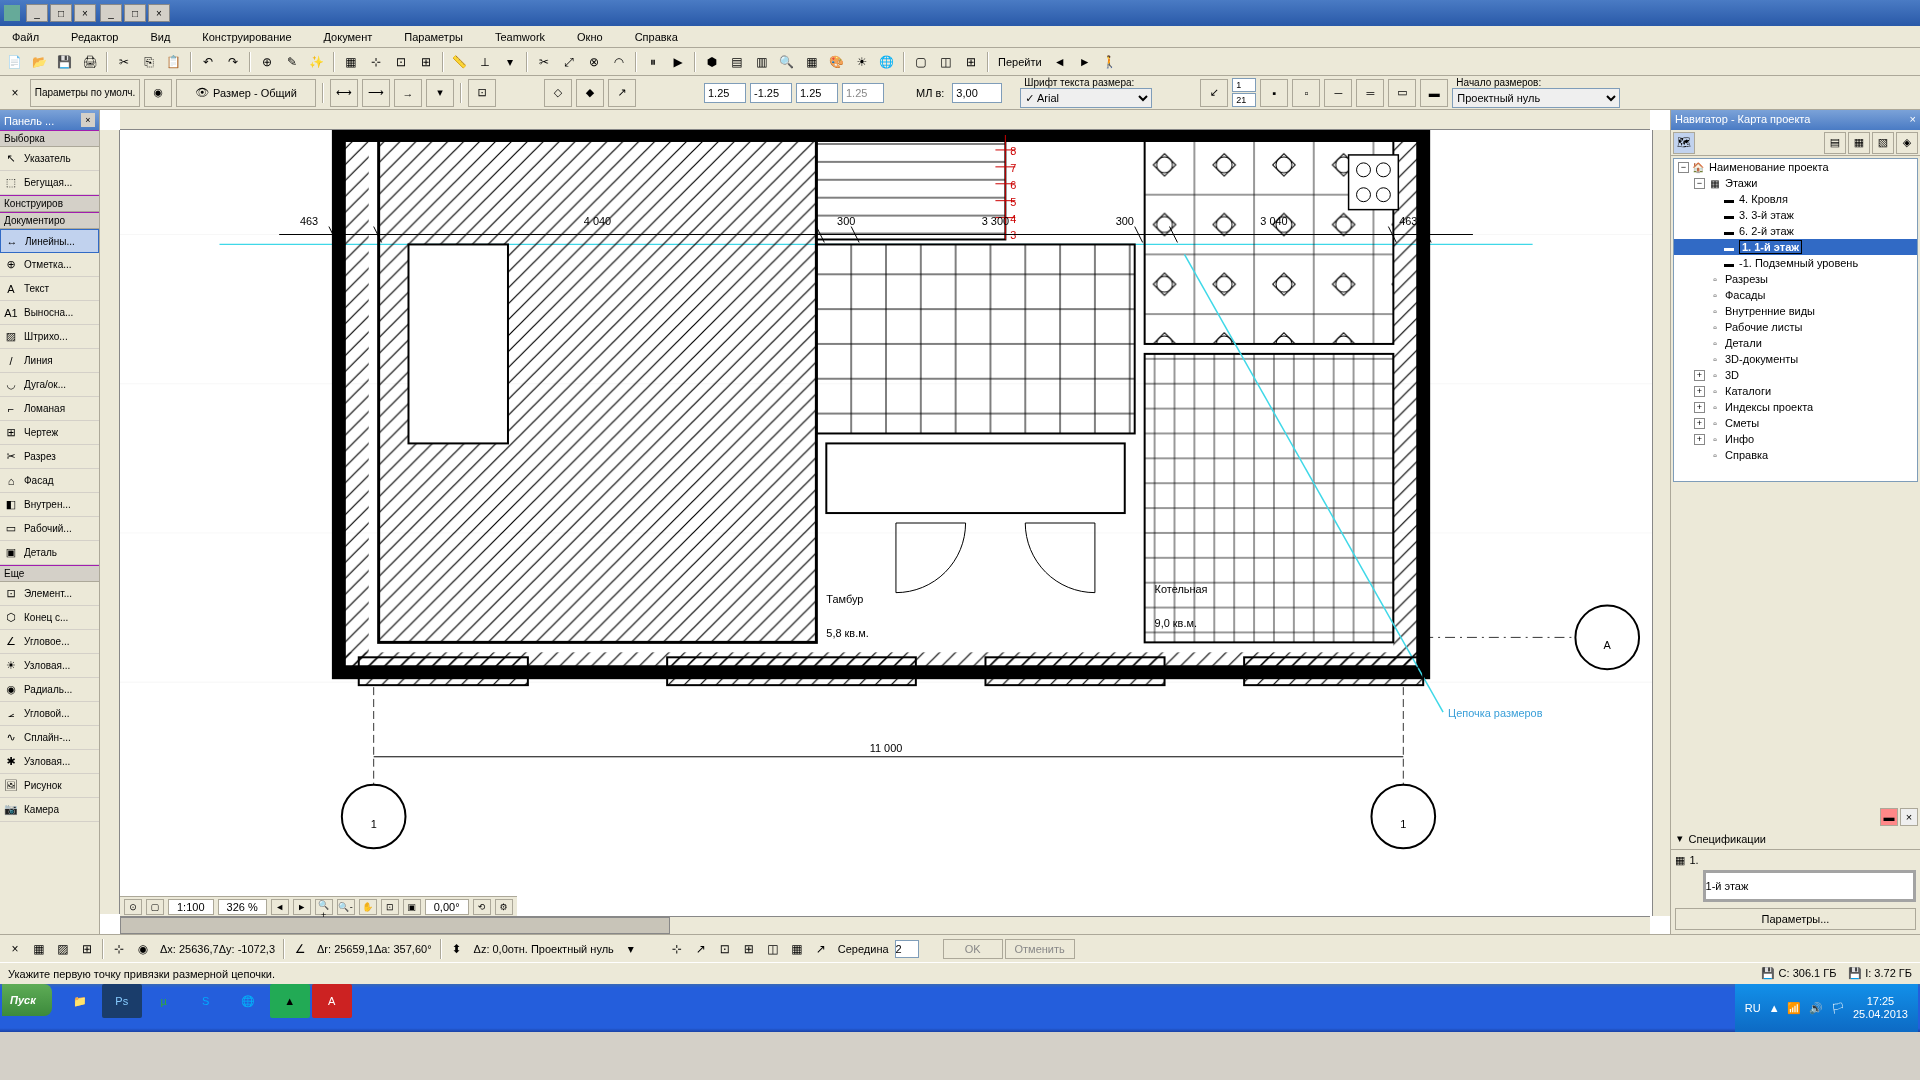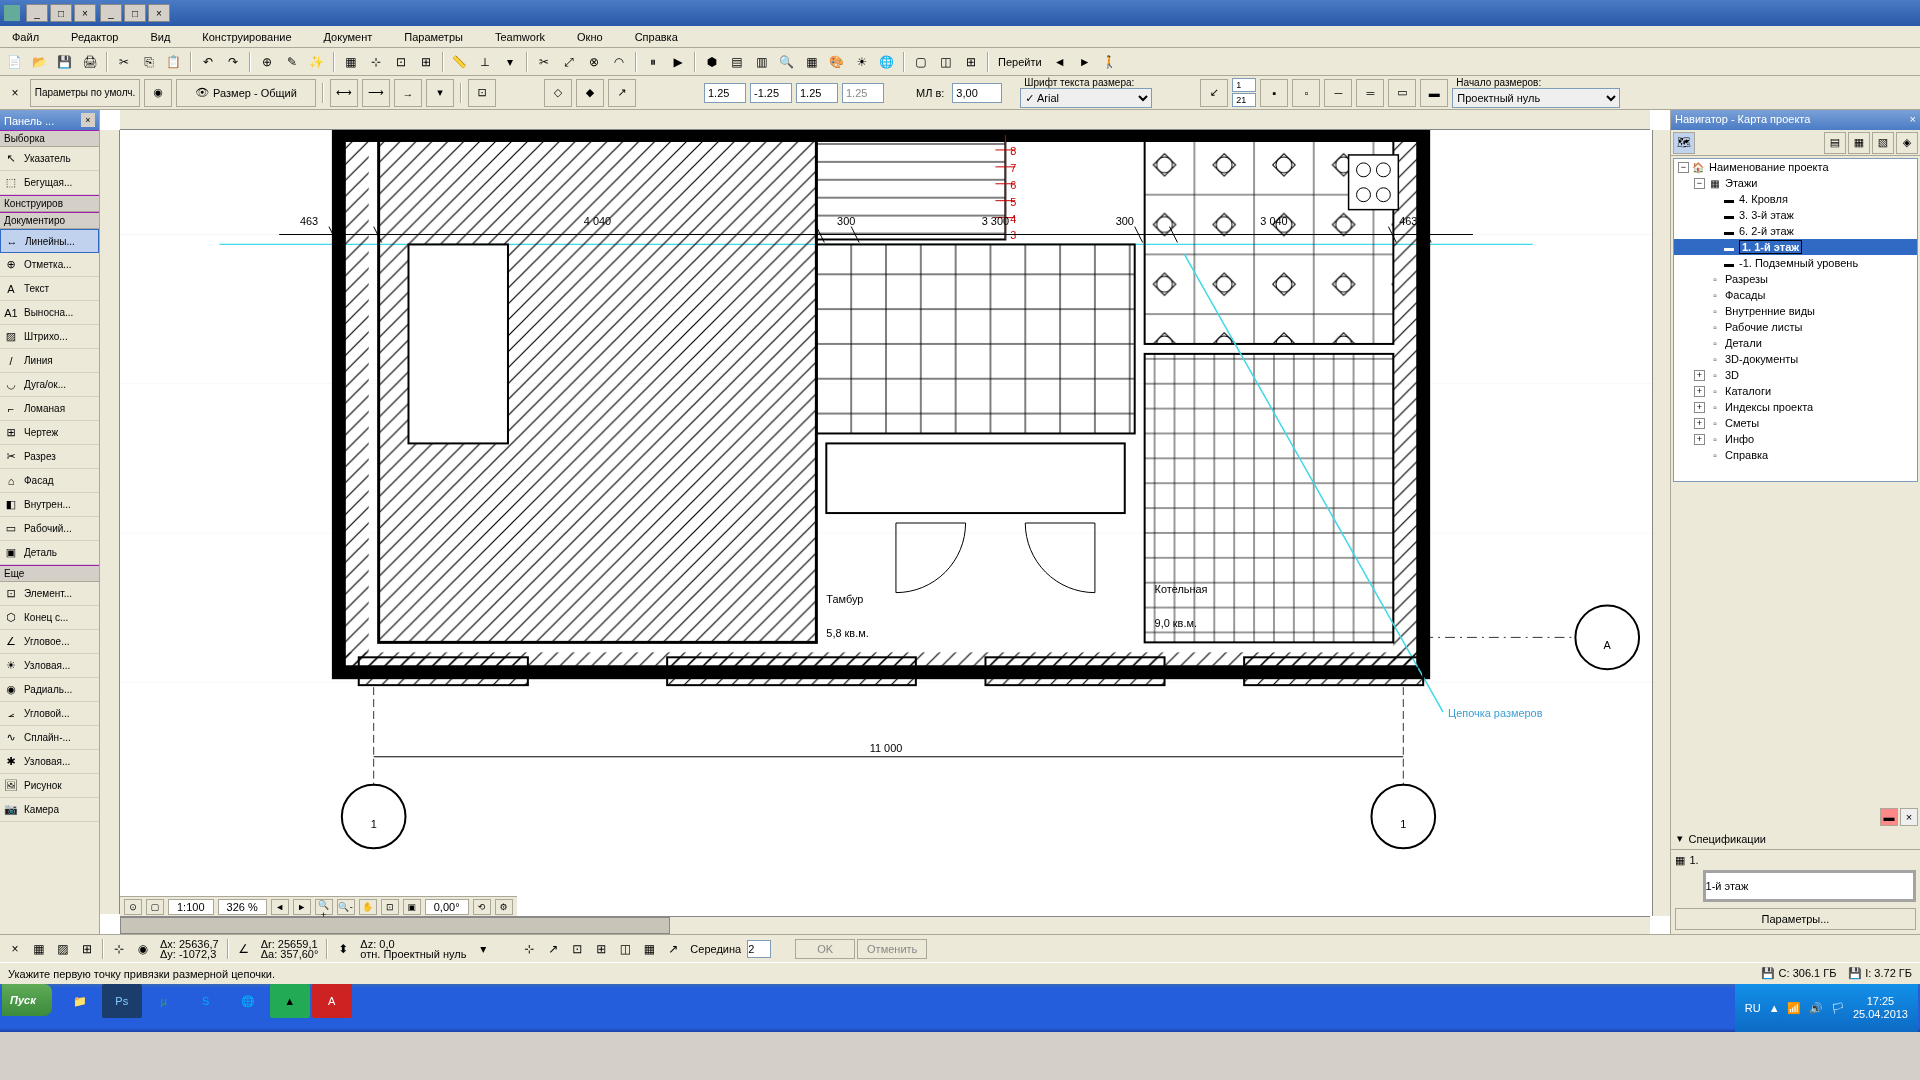--- a/index.html
+++ b/index.html
@@ -42,21 +42,21 @@
 .nav-tree { flex:1; background:#fff; border:1px solid #7f9db9; margin:2px; overflow:auto; font-size:11px; }
 .tree-item { padding:1px 2px; display:flex; align-items:center; gap:3px; cursor:pointer; white-space:nowrap; }
 .tree-item.sel { background:#316ac5; color:#fff; }
 .tree-item .exp { width:11px; height:11px; border:1px solid #888; text-align:center; line-height:9px; font-size:9px; background:#fff; color:#000; }
 .tree-item .ico { width:14px; height:14px; display:inline-flex; align-items:center; justify-content:center; font-size:10px; }
 .nav-spec { height:22px; background:#ece9d8; display:flex; align-items:center; padding:0 6px; border-bottom:1px solid #aca899; gap:6px; }
 .nav-params { padding:4px; }
 .nav-params input { width:100%; height:32px; border:3px solid #a3a3a3;margin-top:16px; }
 .nav-params button { width:100%; height:22px; margin-top:6px; border:1px solid #aca899; background:#ece9d8; cursor:pointer; }
 .statusbar2 { height:28px; background:#ece9d8; display:flex; align-items:center; padding:2px 4px; gap:2px; border-top:1px solid #aca899; }
-.coord-box { display:flex; flex-direction:column; font-size:9px; padding:0 4px; line-height:10px; }
+.coord-box { display:flex; flex-direction:row; font-size:9px; padding:0 4px; line-height:10px; }
 .statusbar3 { height:22px; background:#ece9d8; display:flex; align-items:center; padding:2px 8px; border-top:1px solid #fff; justify-content:space-between; }
 .statusbar3 .right { display:flex; gap:12px; }
 .taskbar { height:48px; background:linear-gradient(#3a6ab4,#245edc 8%,#245edc 92%,#1941a5); display:flex; align-items:flex-start; padding:0 2px; }
 .taskbar .start { height:32px; padding:0 16px 0 8px; background:linear-gradient(#5eac56,#3c8a3c); color:#fff; font-weight:bold; font-style:italic; border-radius:0 8px 8px 0; display:flex; align-items:center; cursor:pointer; font-size:13px; }
 .taskbar .apps { display:flex; gap:2px; margin-left:8px; }
 .taskbar .app { width:40px; height:34px; display:flex; align-items:center; justify-content:center; cursor:pointer; border-radius:2px; }
 .taskbar .tray { margin-left:auto; display:flex; align-items:center; gap:8px; color:#fff; padding:0 10px; background:linear-gradient(#1290e9,#0d6ac4); height:100%; }
 .taskbar .tray .time { text-align:center; font-size:11px; line-height:13px; }
 .zoombar { position:absolute; bottom:18px; left:20px; height:20px; background:#ece9d8; display:flex; align-items:center; gap:4px; padding:0 4px; border-top:1px solid #aca899; font-size:10px; z-index:5; }
 .zoombar button { width:18px; height:16px; border:1px solid #aca899; background:#ece9d8; cursor:pointer; font-size:9px; }

